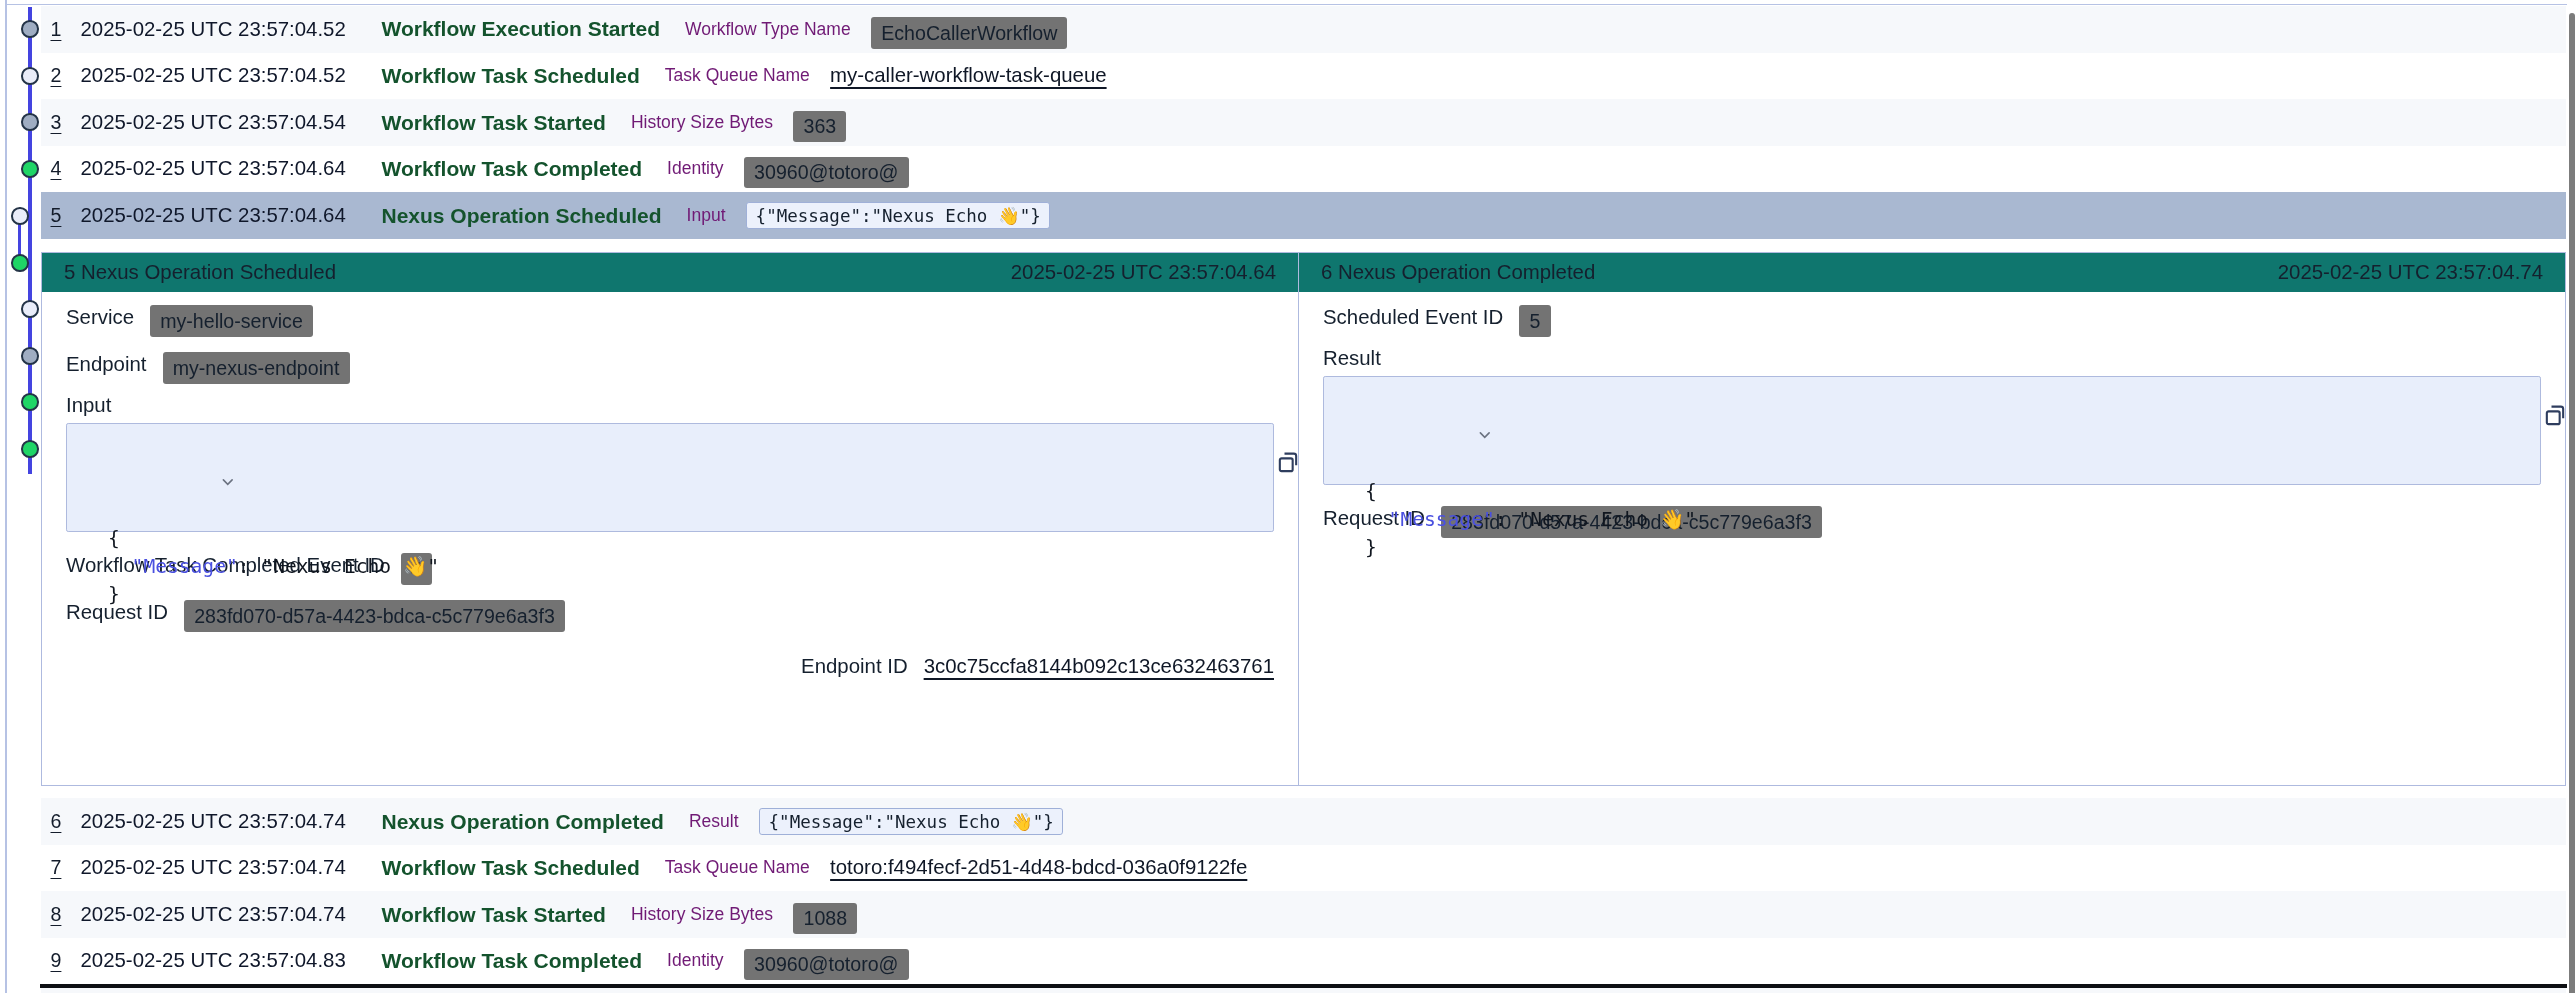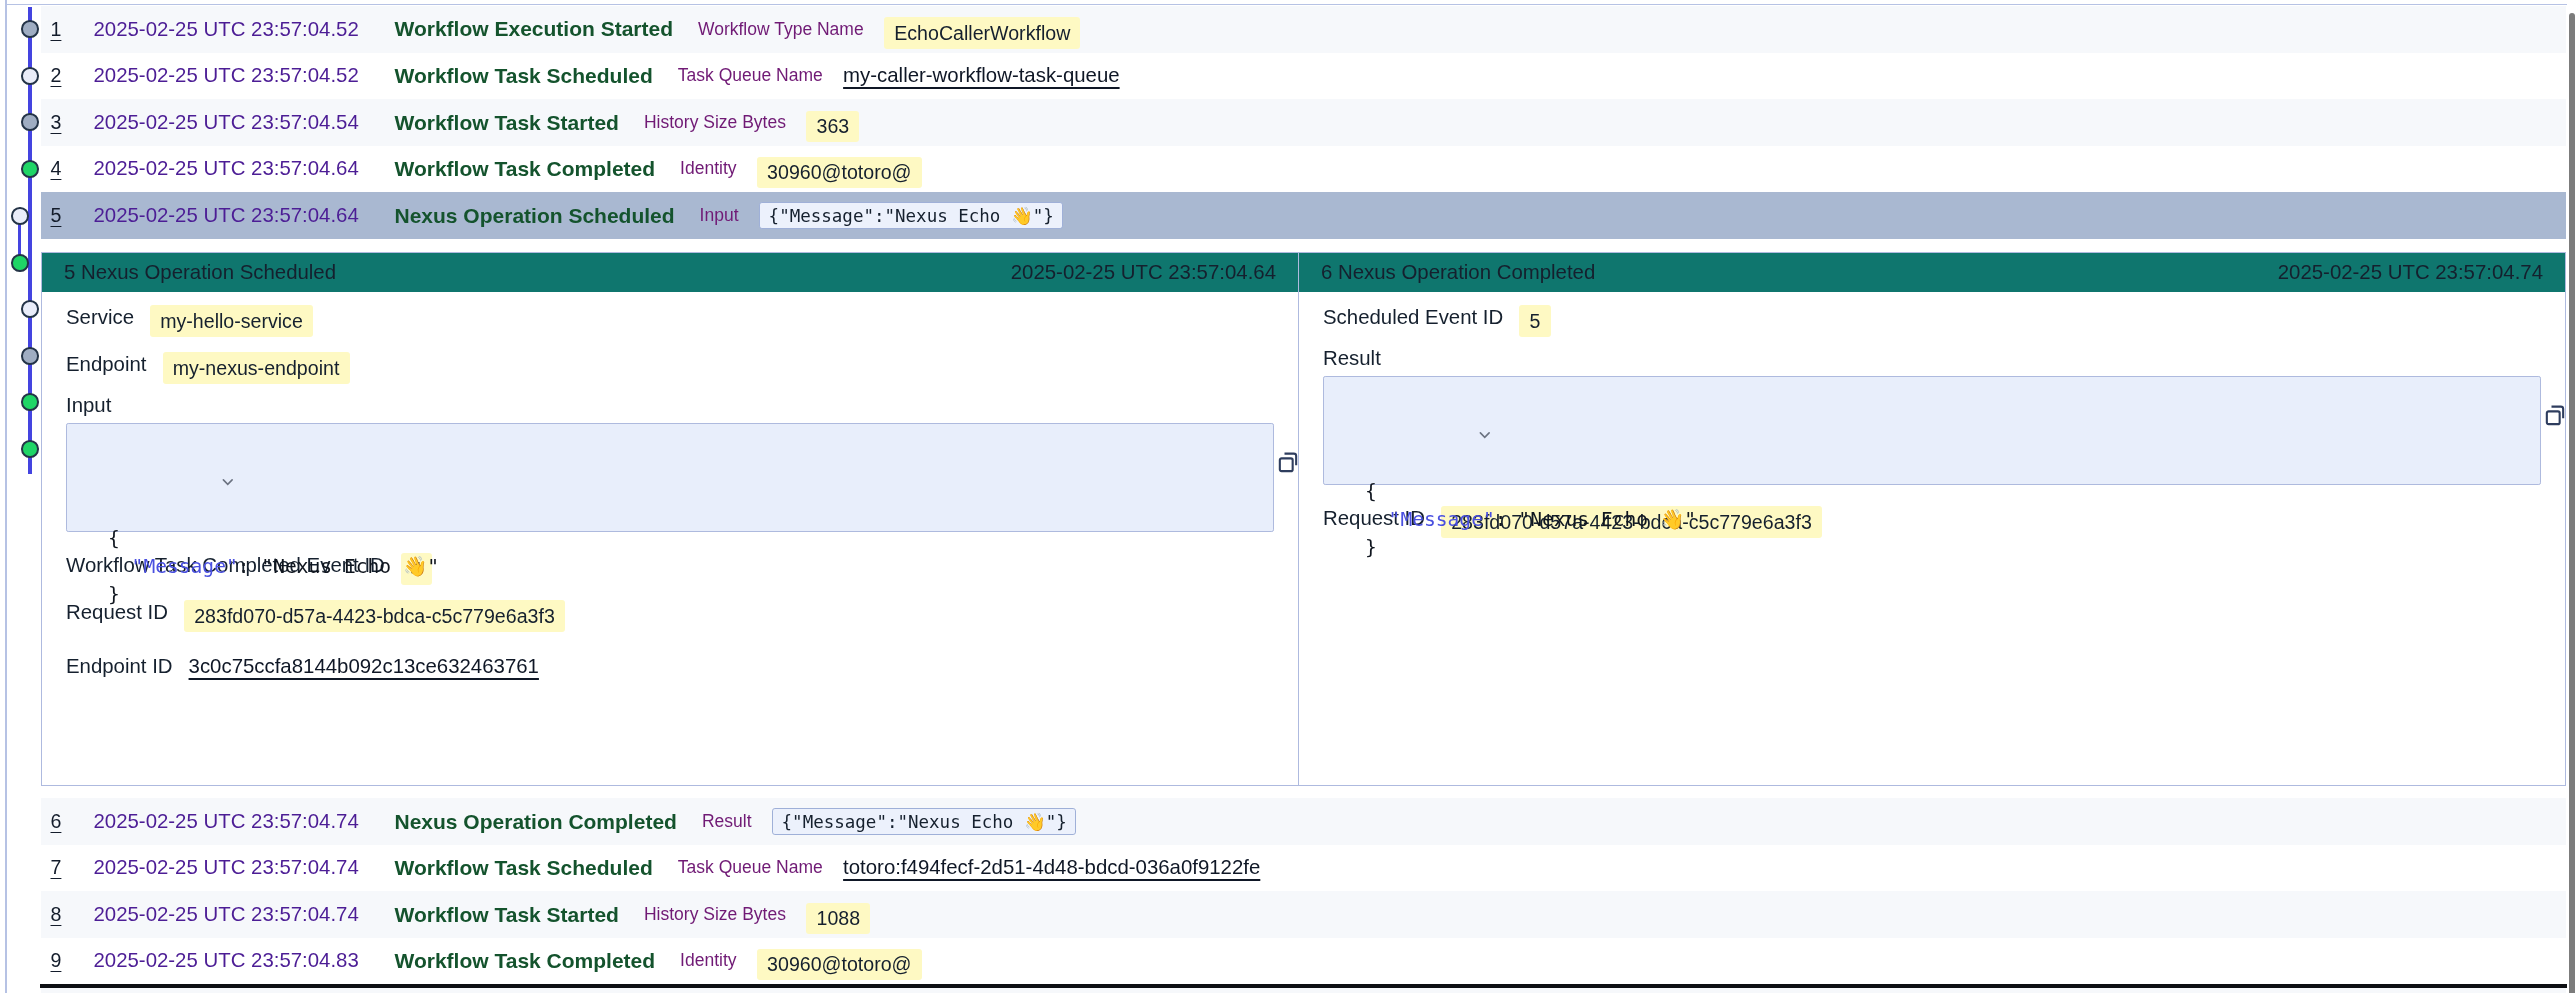--- a/index.html
+++ b/index.html
@@ -25,26 +25,26 @@
   .dot.light { background:#e9edf9; }
   .dot.green { background:#1fd566; }
 
   
   .row { position:absolute; left:41px; width:2525px; height:47px;
          display:flex; align-items:center; font-size:19.6px; }
   .row.alt { background:#f6f8fb; }
   .row.selected { background:#a9b8d1; }
   .num  { margin-left:9.5px; width:22px; font-size:19.6px; color:#131c2b; text-decoration:underline;
           text-underline-offset:3.6px; flex:0 0 auto; }
-  .ts   { margin-left:21px; width:285px; font-size:20.4px; color:#4c1d95; flex:0 0 auto; }
+  .ts   { margin-left:8px; width:285px; font-size:20.4px; color:#0f172a; flex:0 0 auto; }
   .ename{ margin-left:16px; font-size:21px; font-weight:700; color:#14532d; }
   .alabel{ margin-left:25px; font-size:17.5px; color:#701a75; }
   .val  { margin-left:20.4px; }
 
-  .badge { background:#fef9c3; border-radius:3px; padding:4.4px 10.2px; font-size:19.6px; color:#15202e;
+  .badge { background:#737373; border-radius:3px; padding:4.4px 10.2px; font-size:19.6px; color:#15202e;
            display:inline-block;margin-top:8px; }
   .jsonbadge { background:#ecf1fc; border:1.5px solid #9fb0d8; border-radius:2.9px; padding:2.9px 8.7px;
                font-family:"DejaVu Sans Mono", monospace; font-size:17.5px; color:#15202e;
                display:inline-block; white-space:pre; }
   .vlink { font-size:20.4px; color:#0f1726; text-decoration:underline; text-underline-offset:5.1px;
            text-decoration-thickness:1.5px; }
 
   
   .panel { position:absolute; left:41px; top:252px; width:2525px; height:534px;
            background:#ffffff; border:1.5px solid #aebadf; display:flex; }
@@ -60,21 +60,21 @@
 
   .codeblock { position:relative; height:109px; background:#e8eefb; border:1.5px solid #aebade;
                border-radius:2.2px; padding:17.5px 14.5px 0 13px; font-family:"DejaVu Sans Mono", monospace;
                font-size:19.6px; color:#10161f; white-space:pre; line-height:28px; }
   .codeblock .chev { position:absolute; left:10.2px; top:19px; }
   .codeblock .code-lines { margin-left:28px; }
   .json-key { color:#4a50e0; }
   .copy-btn { position:absolute; right:11.6px; top:10.2px; width:32px; height:32px; background:none;
               border:none; cursor:pointer; }
   .mb14 { margin-bottom:10.2px; }
-  .mt10 { margin-top:7.3px; }
+  .mt10 { margin-top:7.3px;justify-content:flex-end; }
 </style>
 </head>
 <body>
 
 <div class="canvas">
 
   <div class="border-top"></div>
   <div class="border-left"></div>
 
   <div class="rail-line"></div>

